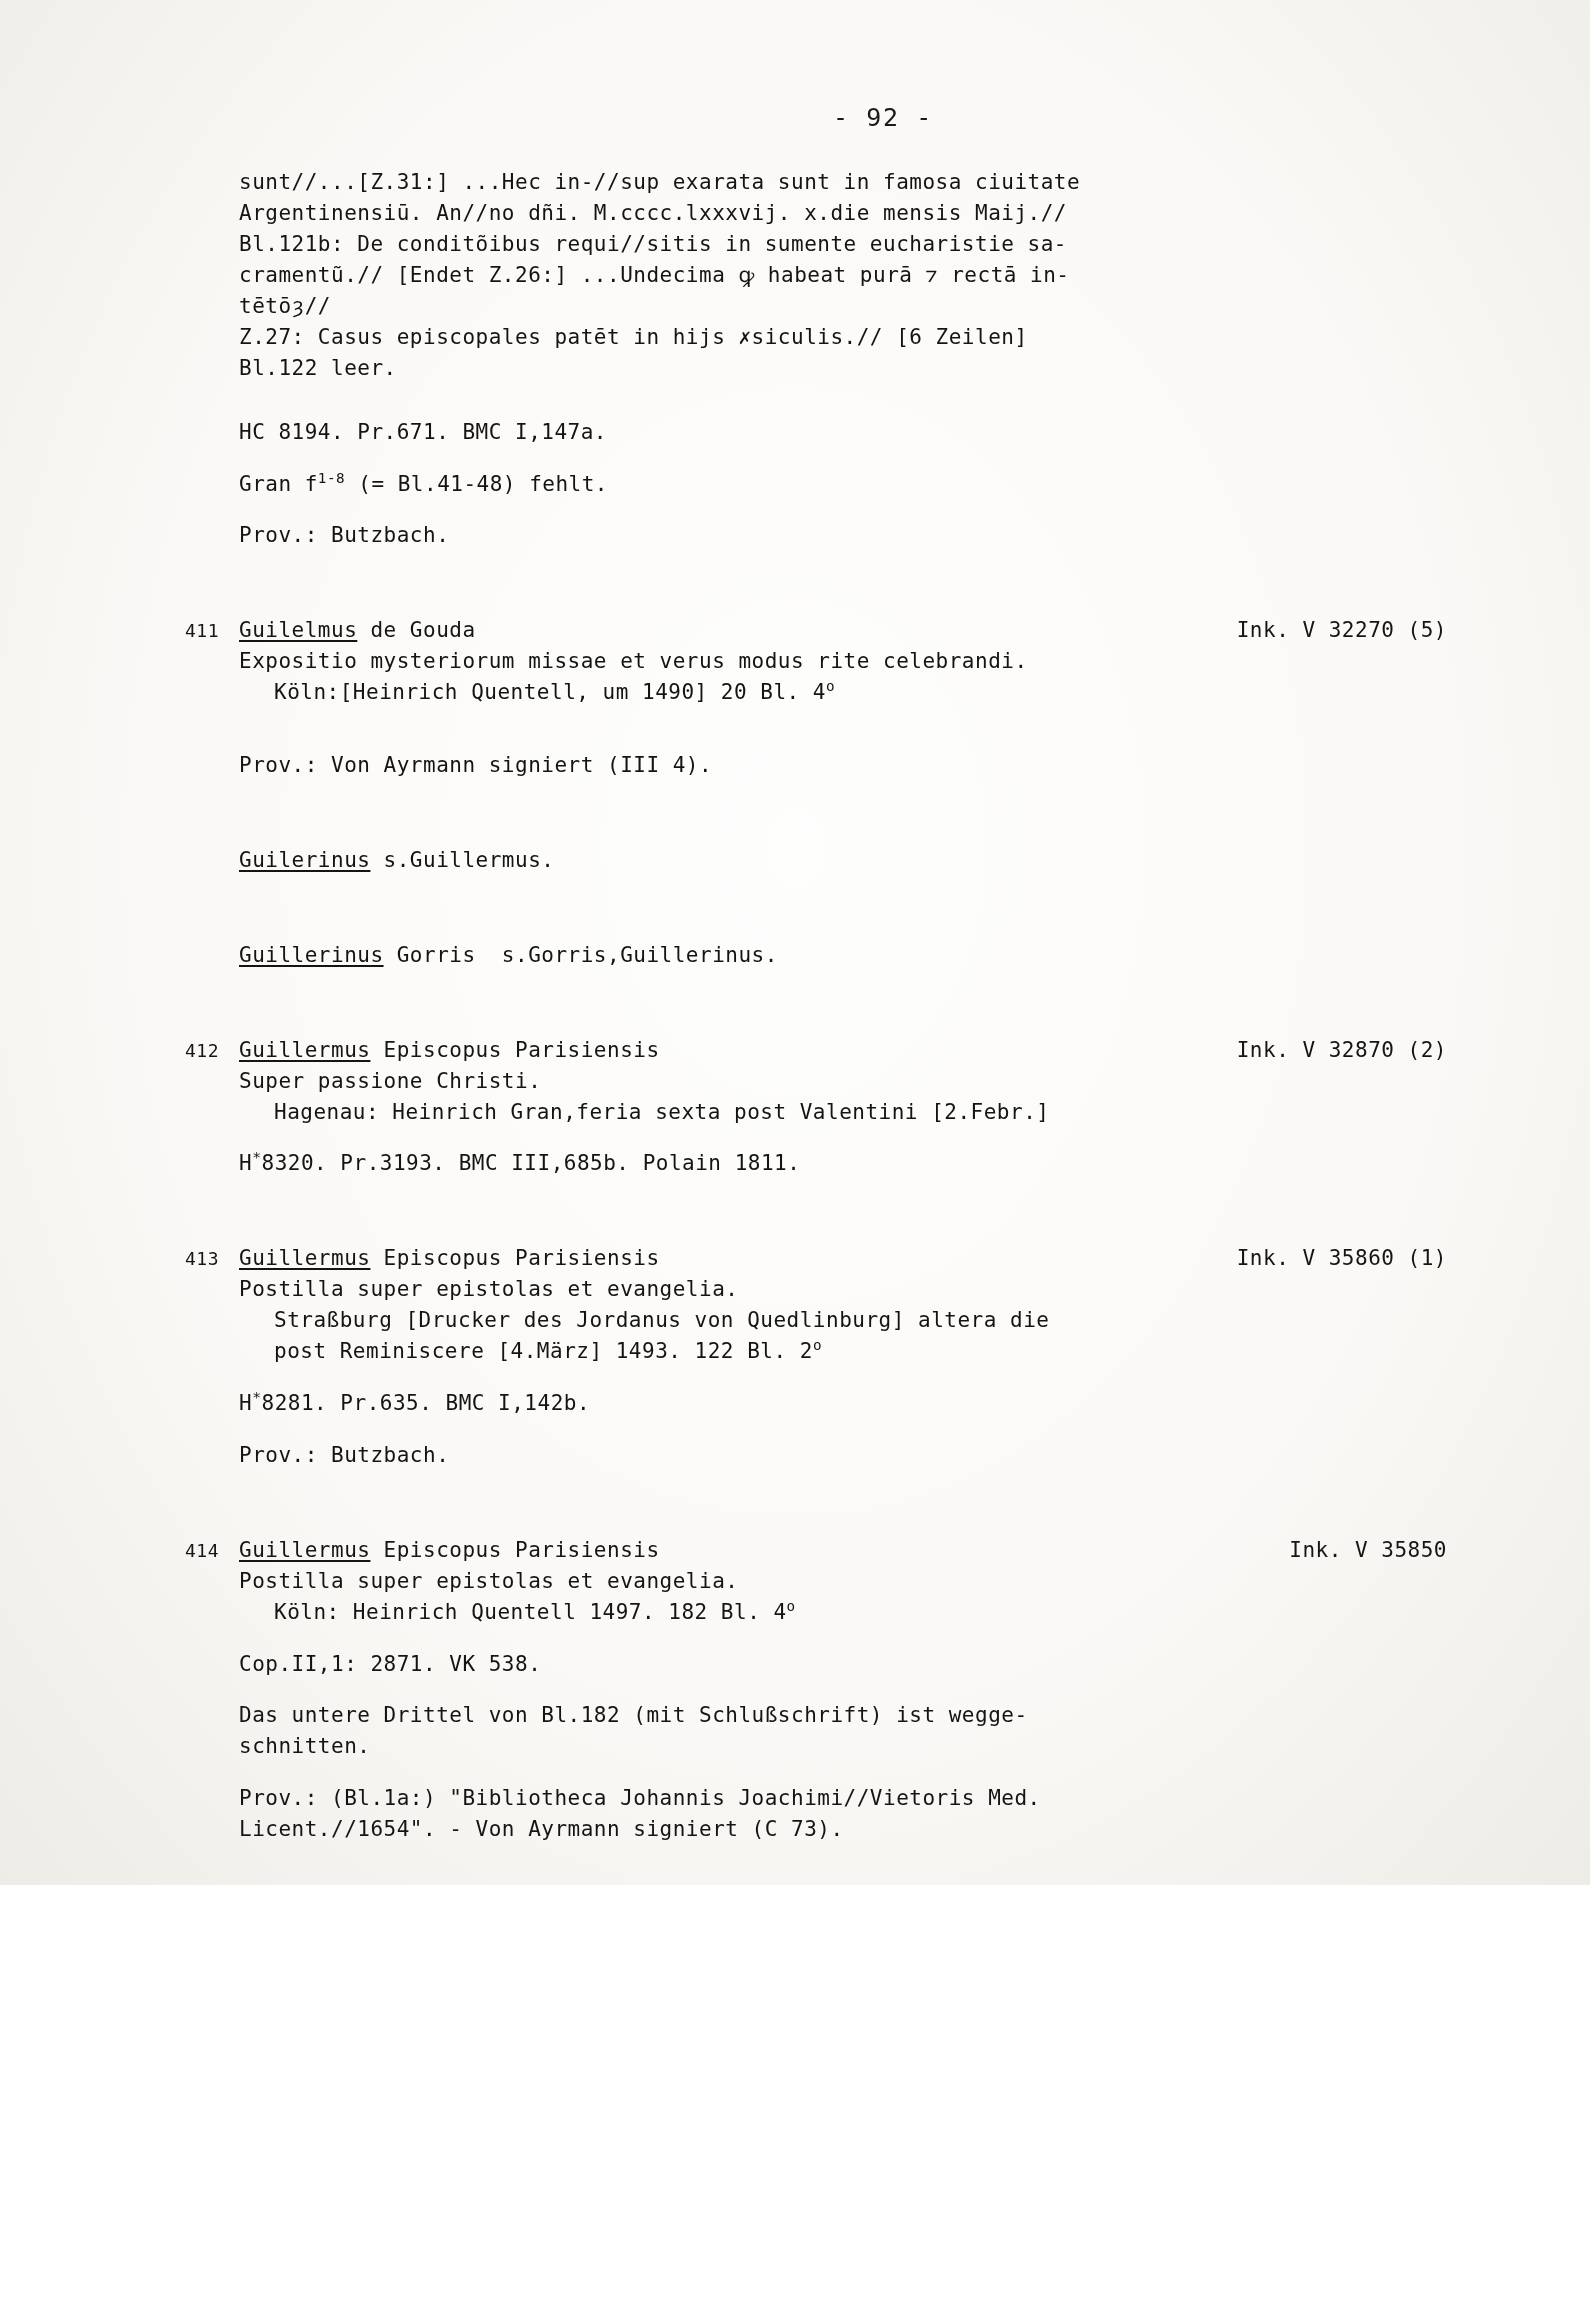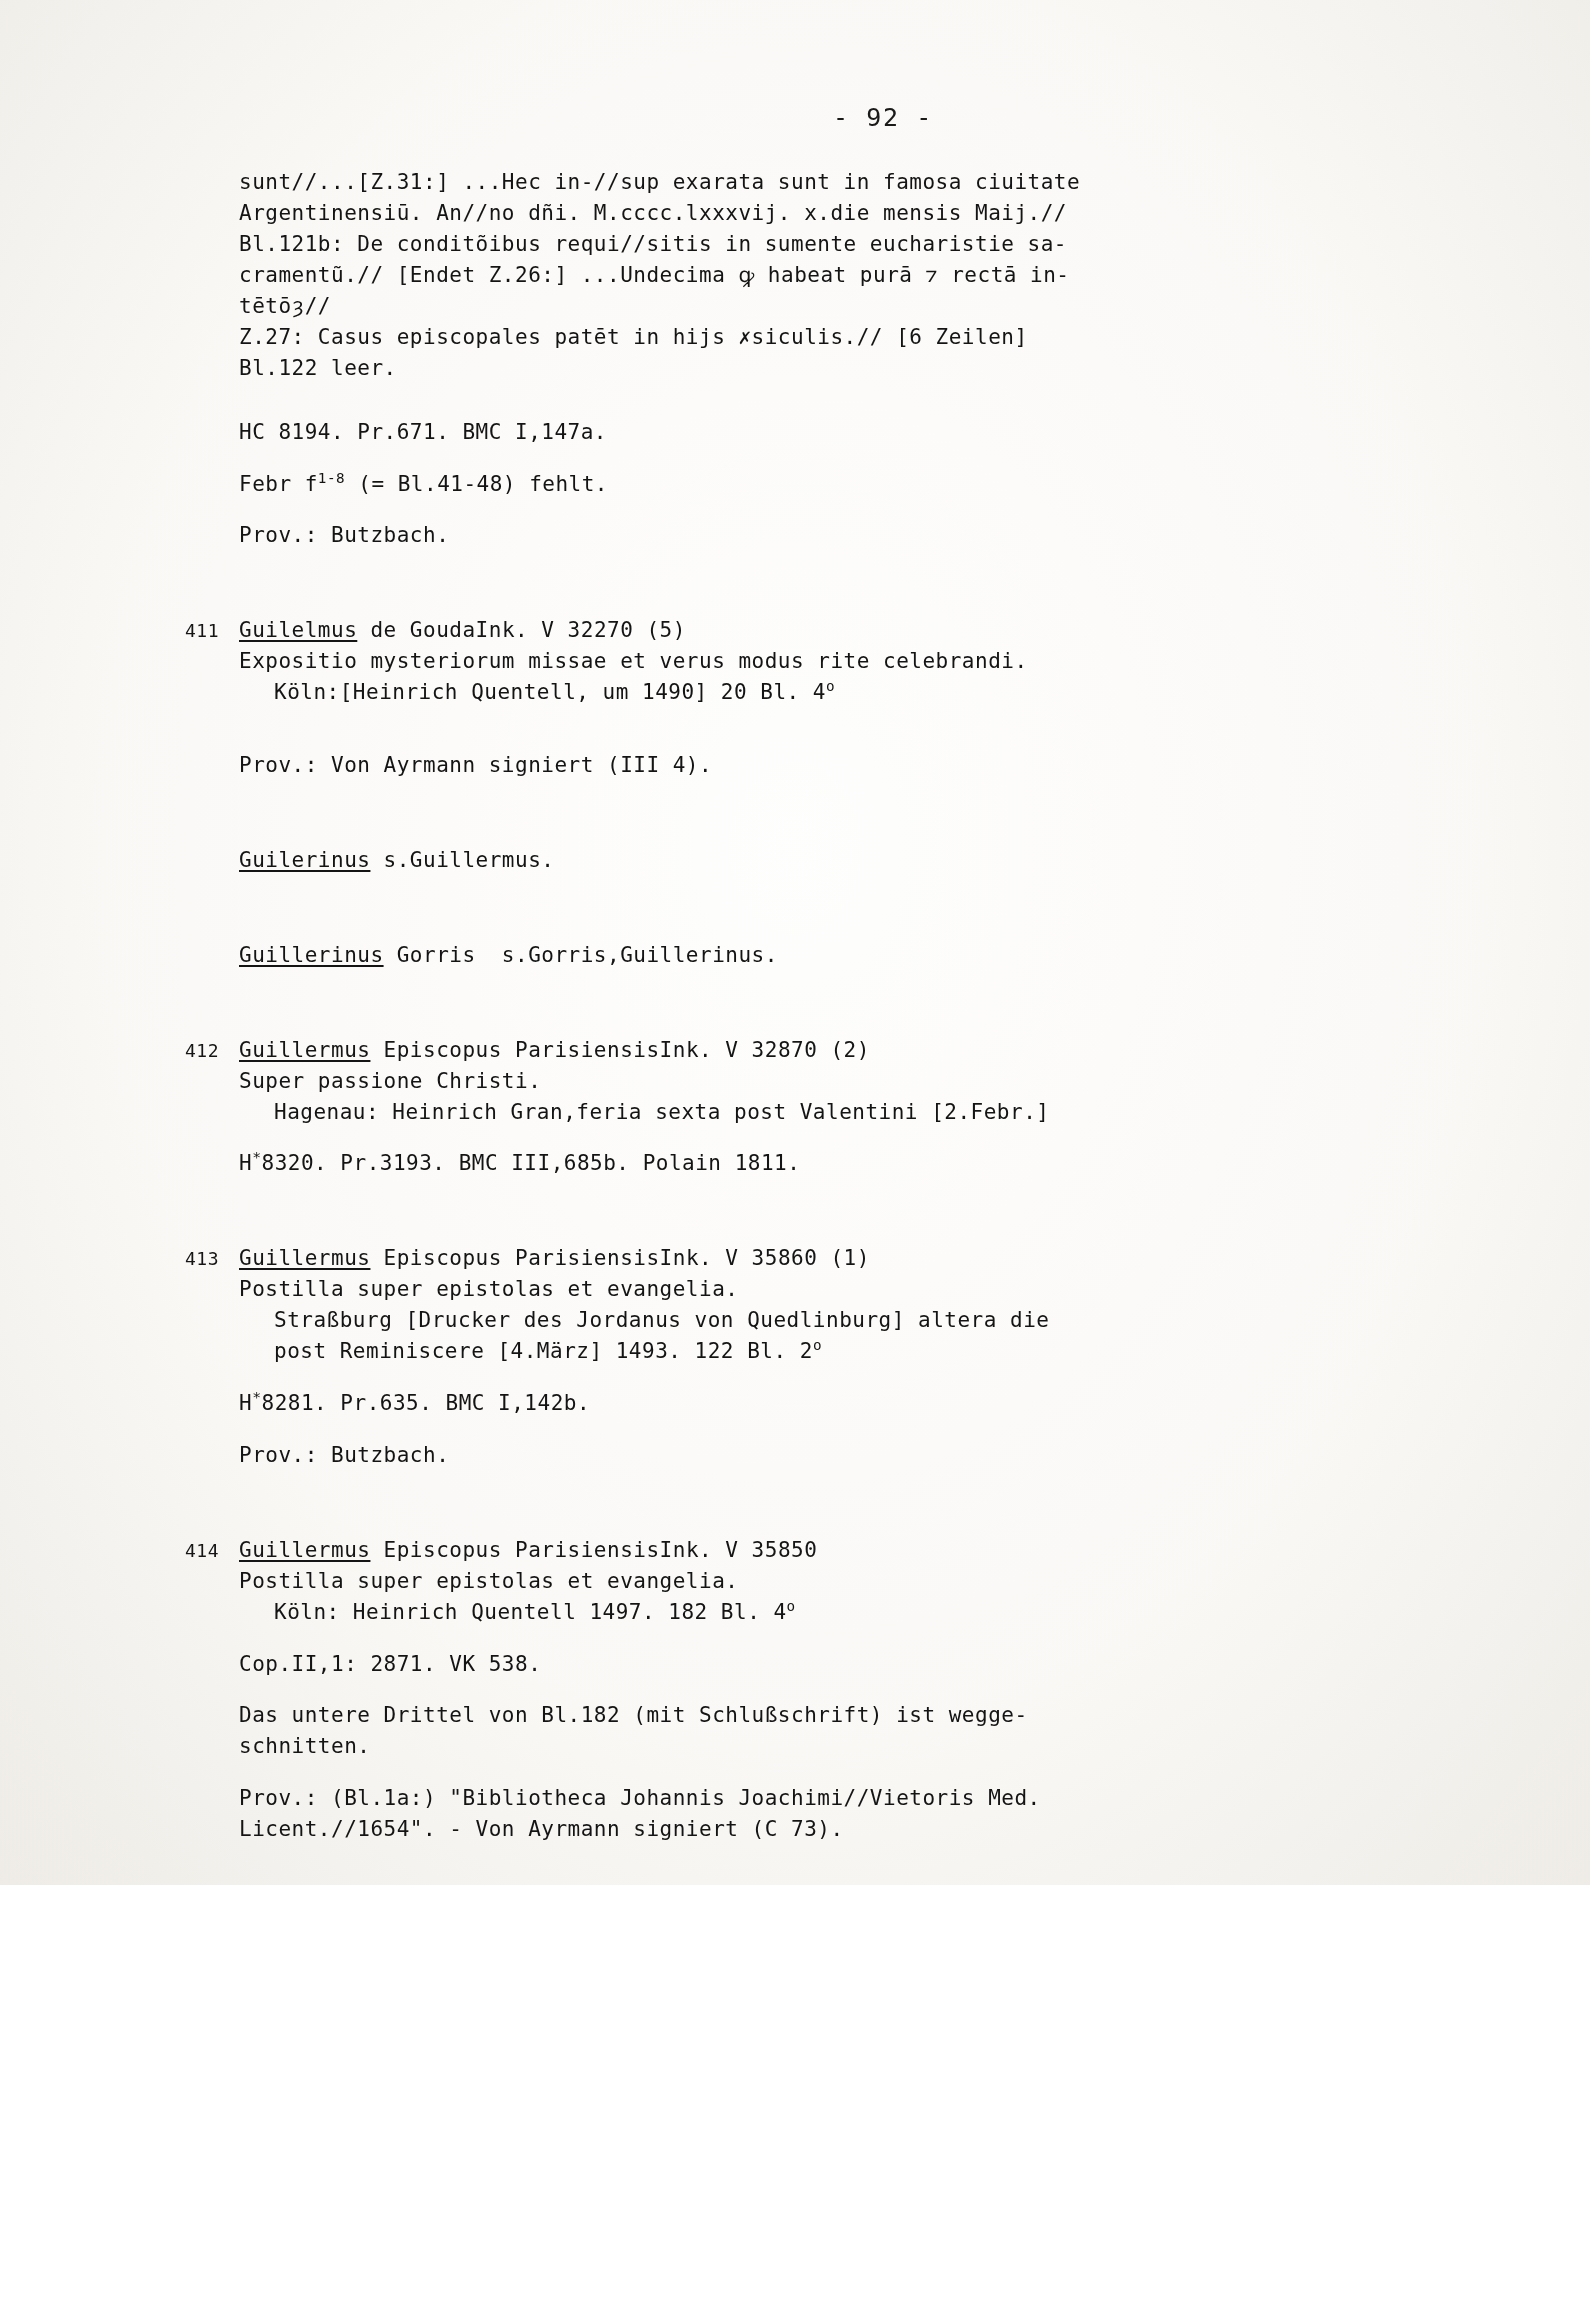--- a/index.html
+++ b/index.html
@@ -68,21 +68,21 @@
   .entry-num {
     position: absolute;
     left: -54px;
     top: 0;
     font-size: 18px;
     line-height: 31px;
     letter-spacing: 0.5px;
   }
   .headline {
     display: flex;
-    justify-content: flex-start;
+    justify-content: space-between;
     align-items: baseline;
     font-size: 21px;
     line-height: 31px;
     letter-spacing: 0.5px;
     white-space: pre;
   }
   .headline .left { white-space: pre; }
   .headline .right { white-space: pre; padding-right: 32px; }
   .u { text-decoration: underline; text-underline-offset: 3.2px; }
   sup {
@@ -110,21 +110,21 @@
       <div class="line">sunt//...[Z.31:] ...Hec in-//sup exarata sunt in famosa ciuitate</div>
       <div class="line">Argentinensiū. An//no dñi. M.cccc.lxxxvij. x.die mensis Maij.//</div>
       <div class="line">Bl.121b: De conditõibus requi//sitis in sumente eucharistie sa-</div>
       <div class="line">cramentũ.// [Endet Z.26:] ...Undecima ꝙ habeat purā ⁊ rectā in-</div>
       <div class="line">tētōȝ//</div>
       <div class="line">Z.27: Casus episcopales patēt in hijs ✗siculis.// [6 Zeilen]</div>
       <div class="line">Bl.122 leer.</div>
       <div class="gap-m"></div>
       <div class="line">HC 8194. Pr.671. BMC I,147a.</div>
       <div class="gap-s"></div>
-      <div class="line"><span>Febr f</span><sup>1-8</sup><span> (= Bl.41-48) fehlt.</span></div>
+      <div class="line"><span>Gran f</span><sup>1-8</sup><span> (= Bl.41-48) fehlt.</span></div>
       <div class="gap-s"></div>
       <div class="line">Prov.: Butzbach.</div>
     </div>
 
     <div class="gap-xl"></div>
 
     <div class="block entry">
       <div class="entry-num">411</div>
       <div class="headline">
         <span class="left"><span class="u">Guilelmus</span><span> de Gouda</span></span>

